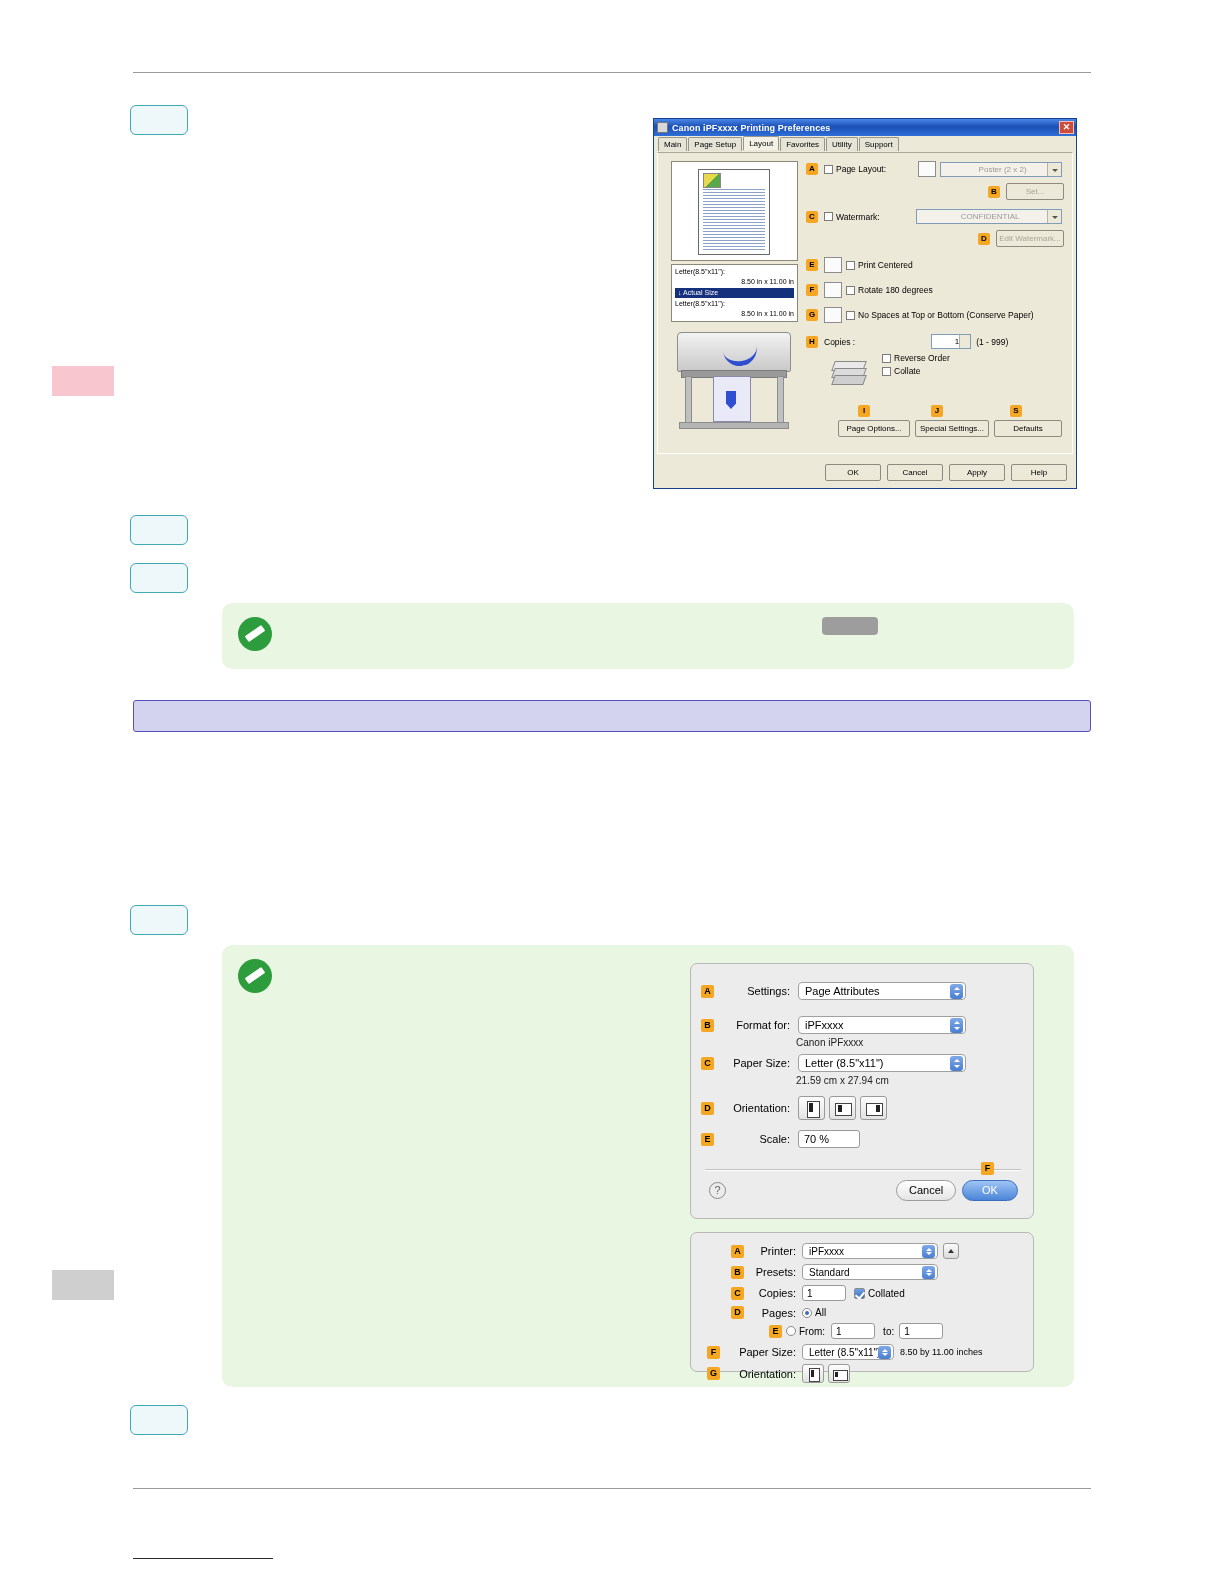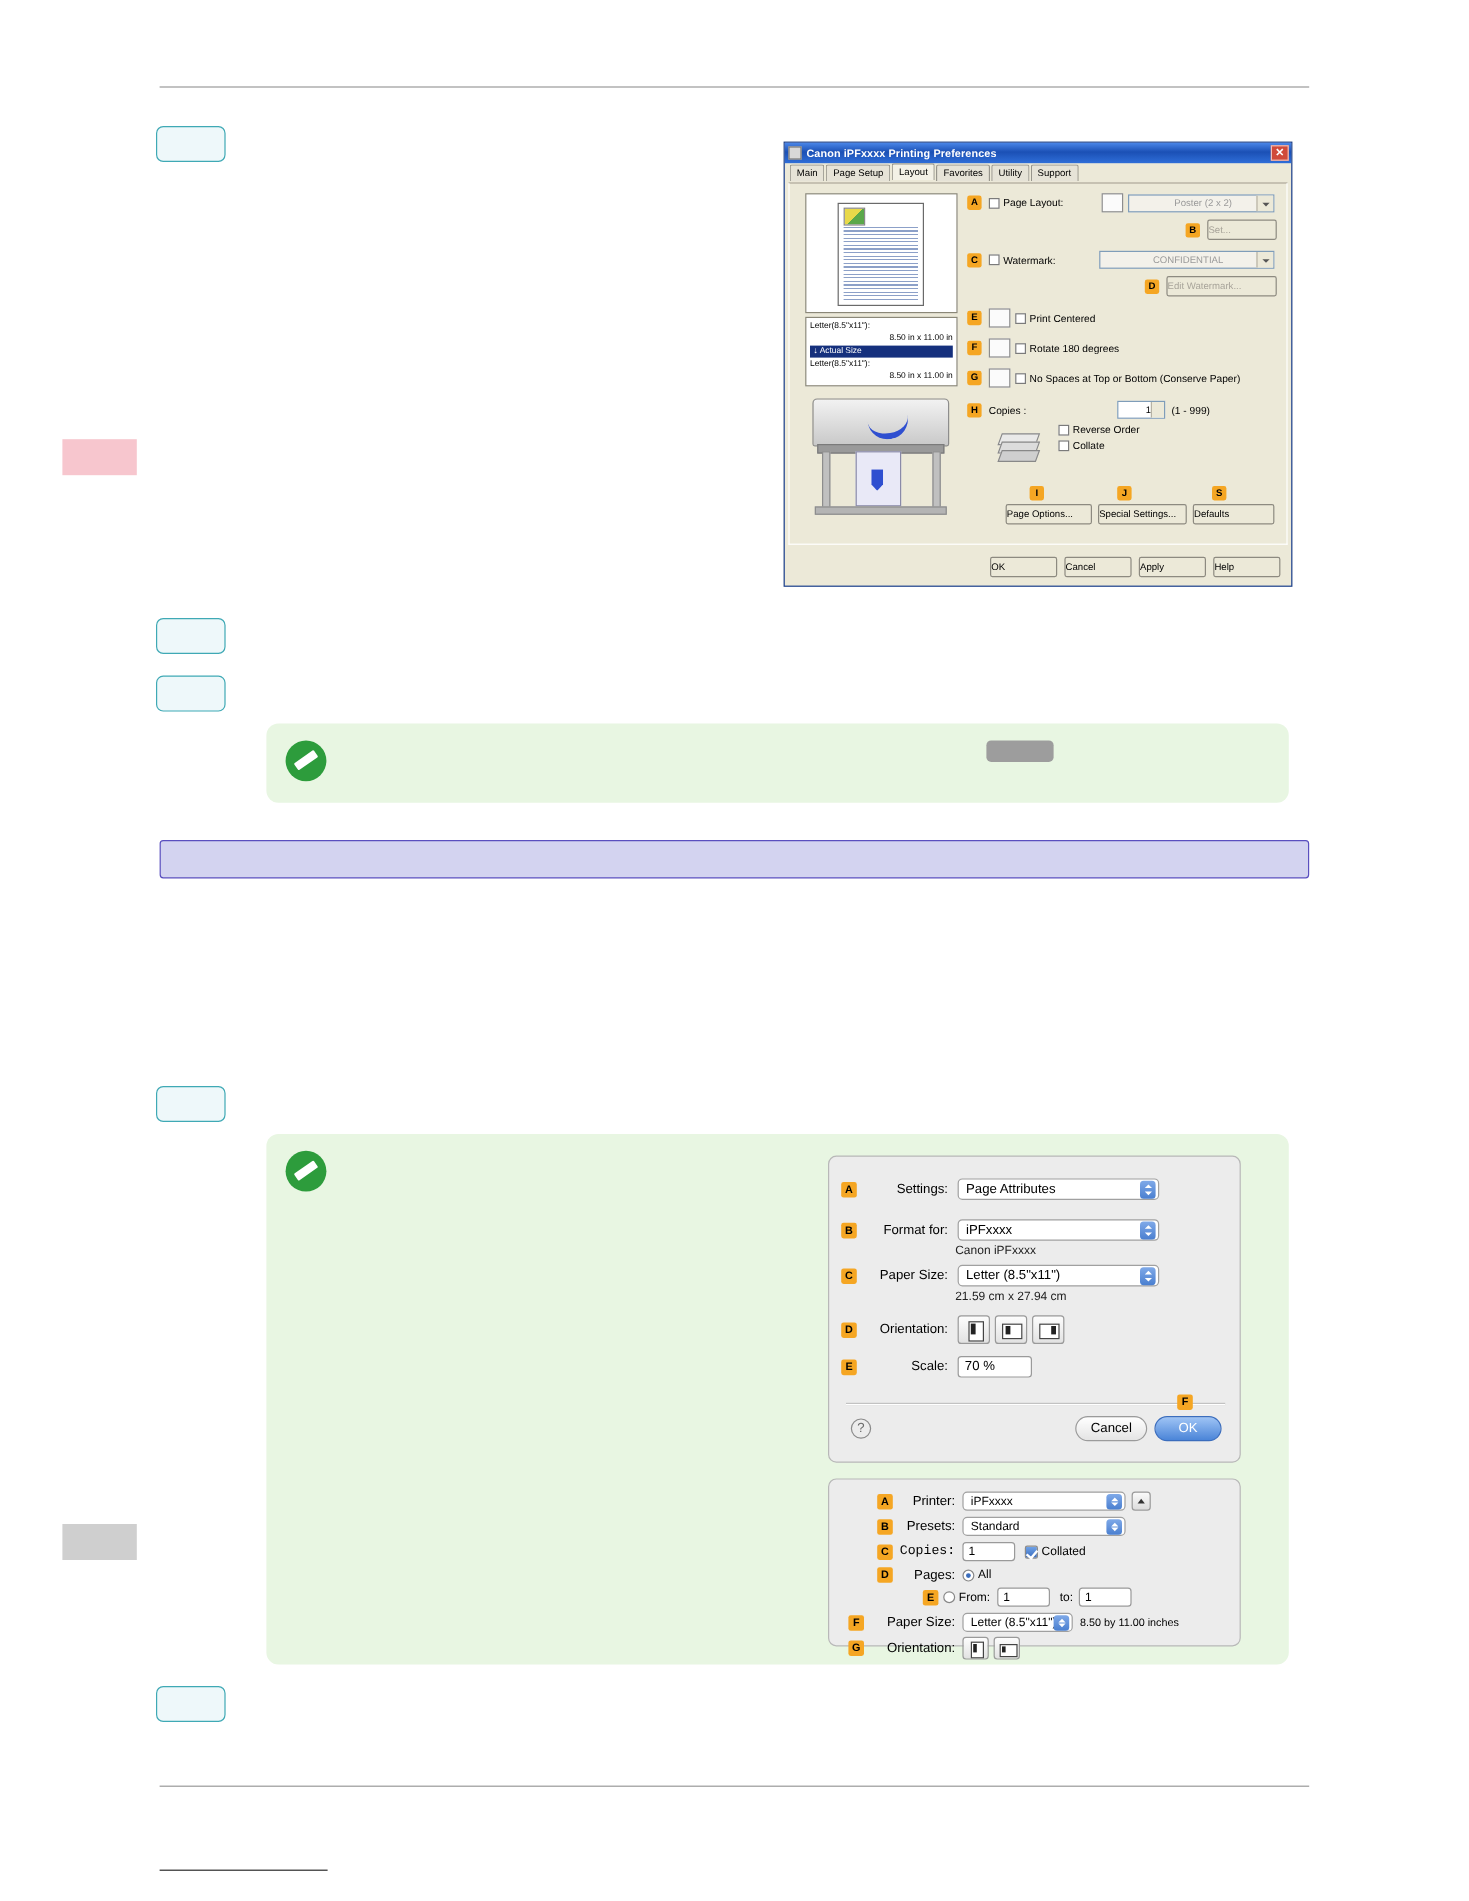--- a/index.html
+++ b/index.html
@@ -309,20 +309,21 @@
     position: absolute; left: 4px; top: 6px;
     border-left: 3px solid transparent;
     border-right: 3px solid transparent;
     border-top: 3px solid #555;
   }
   .btn {
     background: #ece9d8;
     border: 1px solid #8d8a80;
     box-sizing: border-box;
     font-size: 8px;
+    text-align: center;
     color: #000;
     border-radius: 2px;
     line-height: 15px;
     height: 17px;
   }
   .btn.dis { color: #a8a49a; }
   .thumb-ico {
     width: 18px; height: 16px;
     border: 1px solid #8d8d8d;
     background: #fbfbfb;
@@ -627,21 +628,21 @@
         <span class="cb" style="margin-left:6px;"></span>
         <span>Watermark:</span>
         <span class="combo disabled" style="width:146px; margin-left:36px;">
           <span>CONFIDENTIAL</span>
           <span class="arrow"></span>
         </span>
       </div>
 
       <div class="row" style="justify-content:flex-end; margin-bottom:10px;">
         <span class="badge">D</span>
-        <span class="btn dis" style="width:92px; margin-left:6px;">Edit Watermark...</span>
+        <span class="btn dis" style="width:68px; margin-left:6px;">Edit Watermark...</span>
       </div>
 
       <div class="row" style="margin-bottom:9px;">
         <span class="badge">E</span>
         <span class="thumb-ico" style="margin-left:6px;"></span>
         <span class="cb"></span>
         <span>Print Centered</span>
       </div>
 
       <div class="row" style="margin-bottom:9px;">
@@ -787,21 +788,21 @@
     <span class="mac-badge">B</span>
     <span class="mac-label" style="width:48px;">Presets:</span>
     <span class="mac-select" style="width:136px; margin-left:6px; height:16px; font-size:10px;">
       <span>Standard</span>
       <span class="stepper" style="height:13px;"></span>
     </span>
   </div>
 
   <div class="mac-row" style="position:absolute; left:40px; top:52px;">
     <span class="mac-badge">C</span>
-    <span class="mac-label" style="width:48px;font-family:Liberation Mono, monospace;">Copies:</span>
+    <span class="mac-label" style="width:48px;">Copies:</span>
     <span class="mac-text-field" style="width:44px; margin-left:6px;">1</span>
     <span style="margin-left:8px; display:flex; align-items:center;">
       <span class="mac-cb"></span>
       <span style="font-size:10px;">Collated</span>
     </span>
   </div>
 
   <div class="mac-row" style="position:absolute; left:40px; top:73px;">
     <span class="mac-badge">D</span>
     <span class="mac-label" style="width:48px;">Pages:</span>

